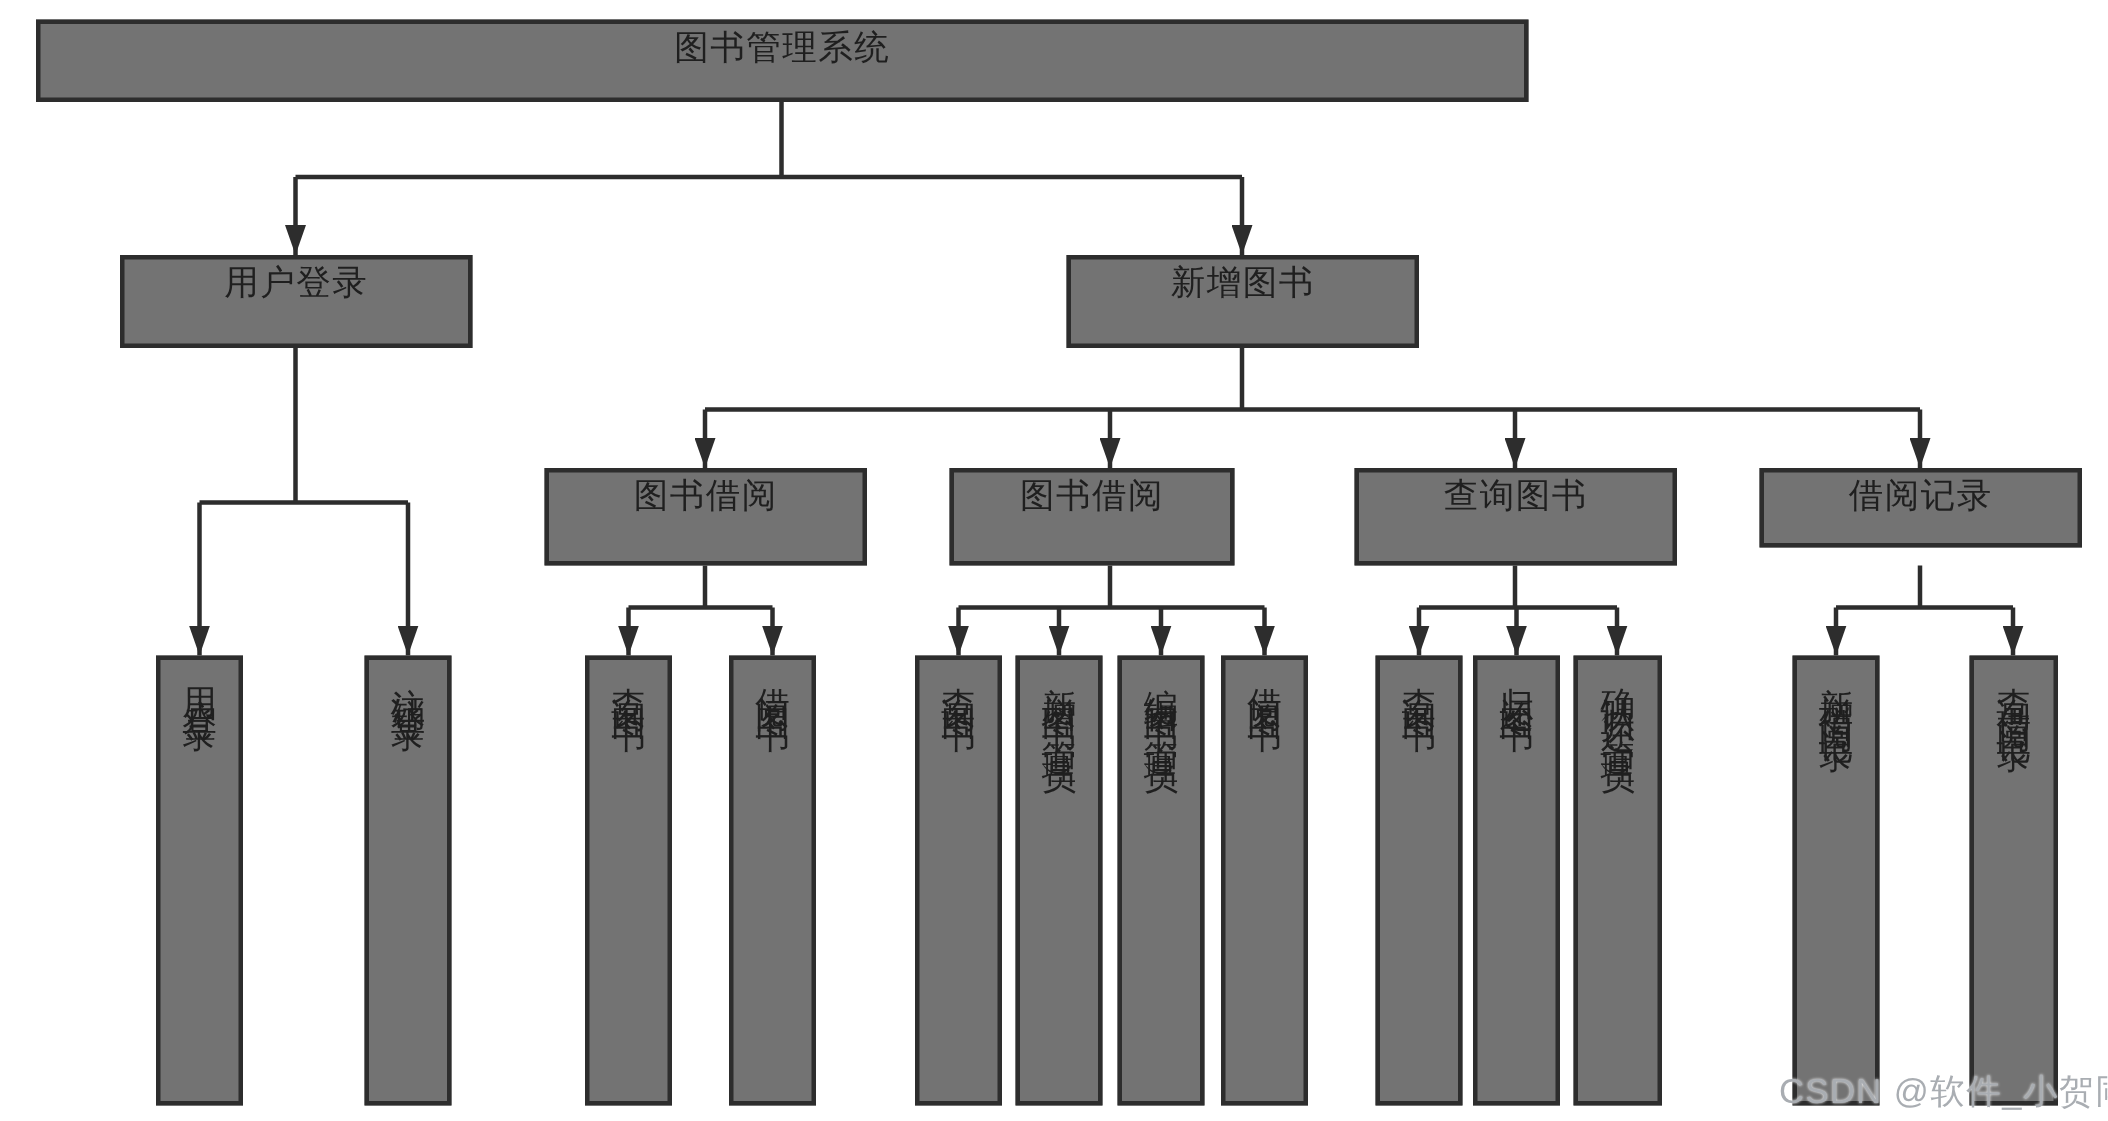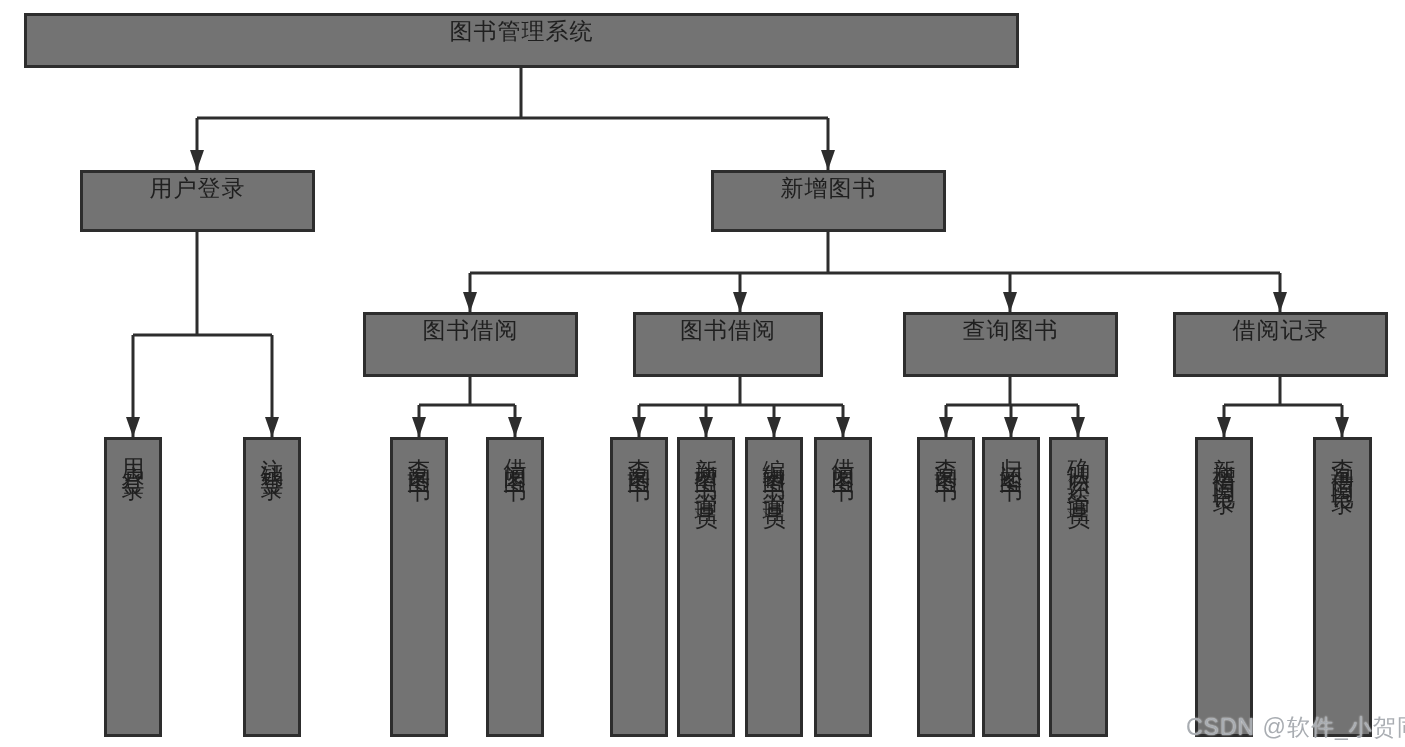--- a/index.html
+++ b/index.html
@@ -94,21 +94,21 @@
 
   <div class="node hnode" style="left:363px;top:312px;width:215px;height:65px;">
     <span>图书借阅</span>
   </div>
   <div class="node hnode" style="left:633px;top:312px;width:190px;height:65px;">
     <span>图书借阅</span>
   </div>
   <div class="node hnode" style="left:903px;top:312px;width:215px;height:65px;">
     <span>查询图书</span>
   </div>
-  <div class="node hnode" style="left:1173px;top:312px;width:215px;height:65px;">
+  <div class="node hnode" style="left:1173px;top:312px;width:215px;height:53px;">
     <span>借阅记录</span>
   </div>
 
   <div class="node vnode" style="left:104px;top:437px;width:58px;height:300px;">
     <span>用户登录</span>
   </div>
   <div class="node vnode" style="left:243px;top:437px;width:58px;height:300px;">
     <span>注销登录</span>
   </div>
 

